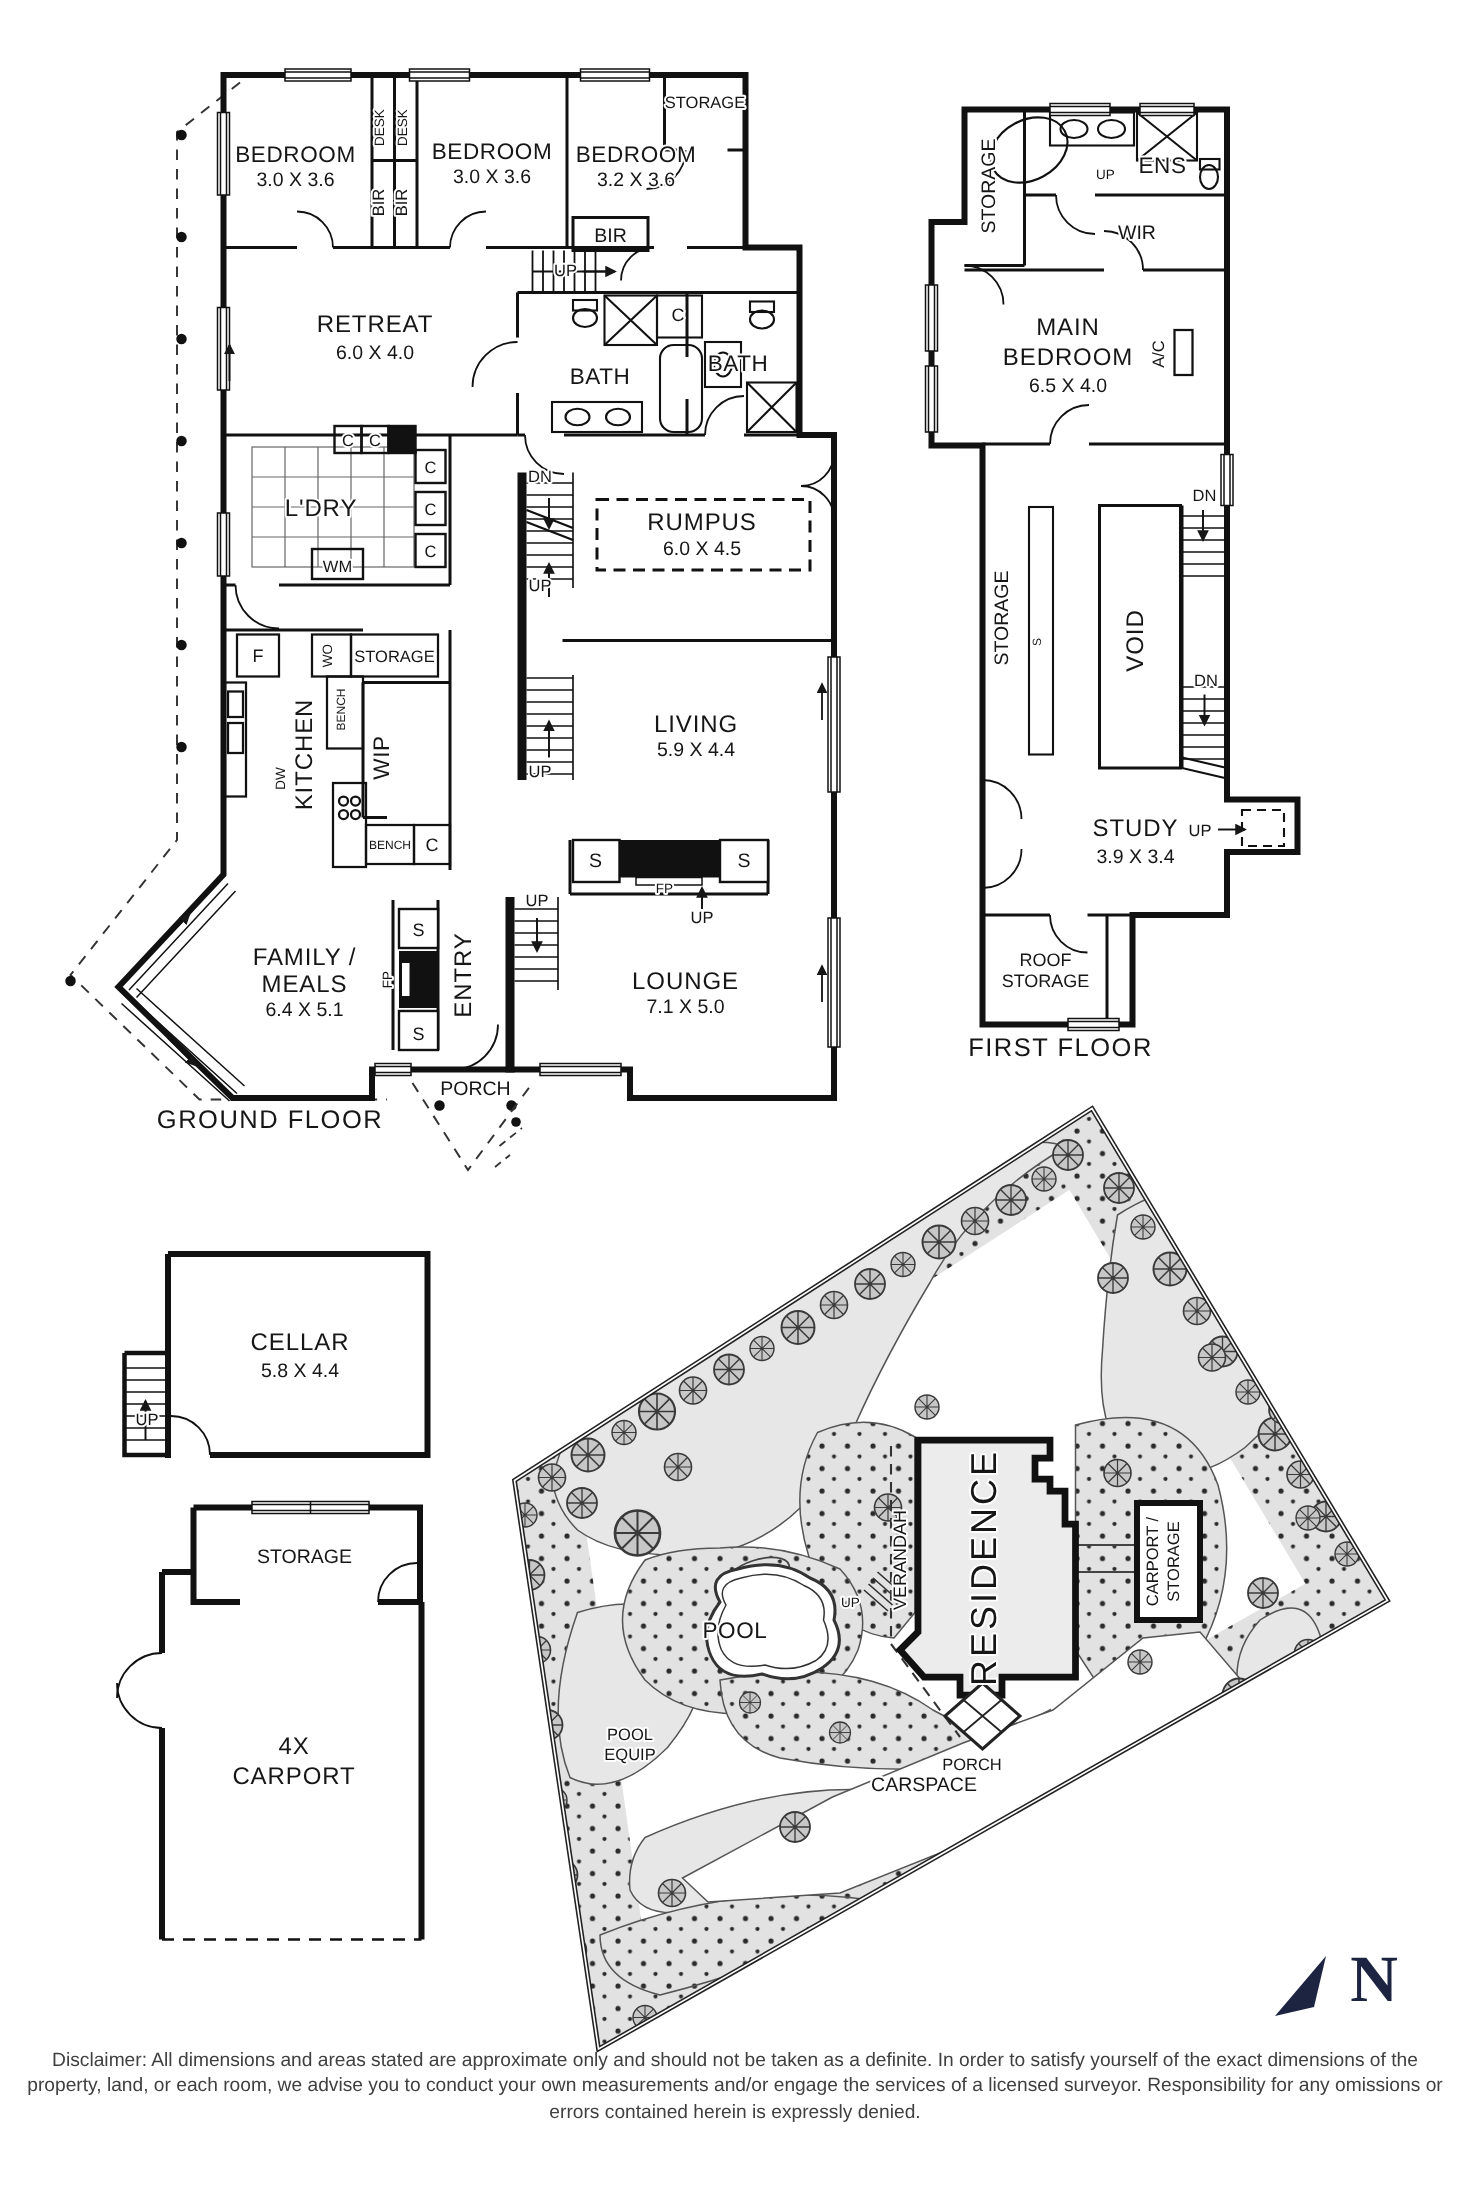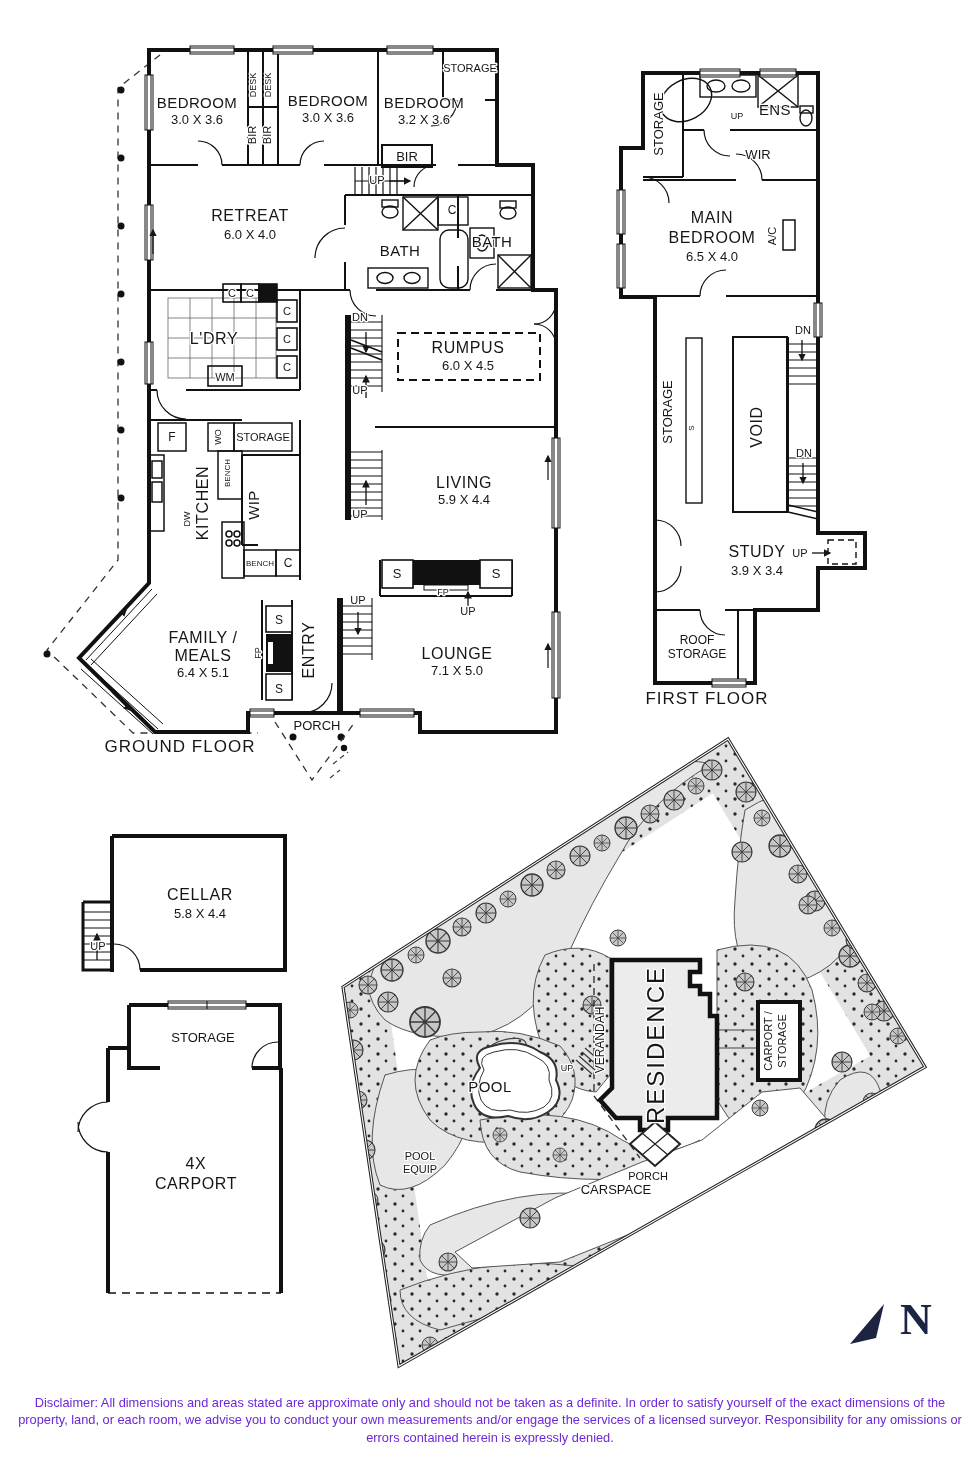--- a/index.html
+++ b/index.html
@@ -9,21 +9,21 @@
   .rm{font-size:16px;letter-spacing:.6px;}
   .rm2{font-size:15px;letter-spacing:.4px;}
   .dim{font-size:13px;}
   .md{font-size:12px;}
   .sm{font-size:11px;}
   .xs{font-size:9px;}
   .t8{font-size:8px;}
   .ttl{font-size:17px;letter-spacing:1px;}
   .big{font-size:24px;letter-spacing:2px;}
   .north{font-family:"Liberation Serif",serif;font-size:44px;font-weight:700;}
-  .disclaimer{position:absolute;left:12px;right:12px;top:1394px;text-align:center;font-size:12.8px;line-height:1.35;color:#6d28d9;}
+  .disclaimer{position:absolute;left:12px;right:12px;top:1364px;text-align:center;font-size:12.8px;line-height:1.35;color:#404040;}
   .mid{text-anchor:middle;}
 </style>
 </head>
 <body>
 
 <div class="page">
 <svg width="980" height="1470" viewBox="0 0 980 1470">
   <defs>
     <marker id="ah" markerWidth="8" markerHeight="8" refX="5" refY="3" orient="auto">
       <path d="M0,0 L6,3 L0,6 Z" fill="#161616"></path>

